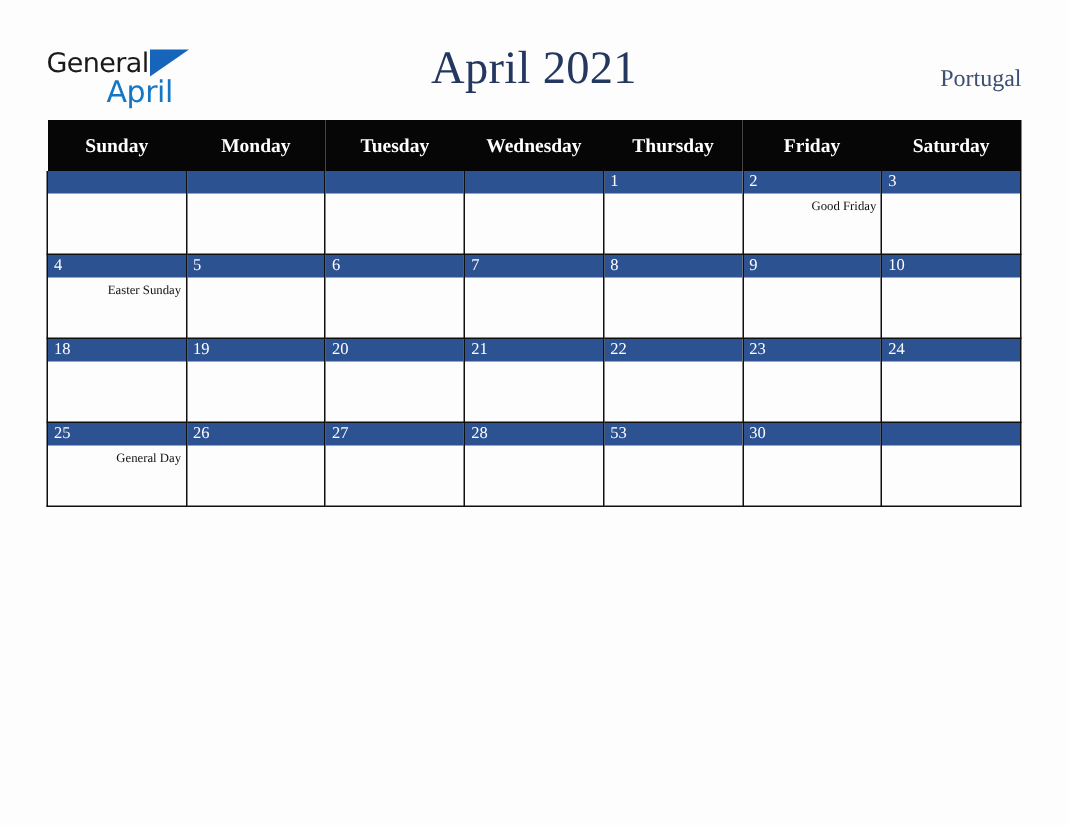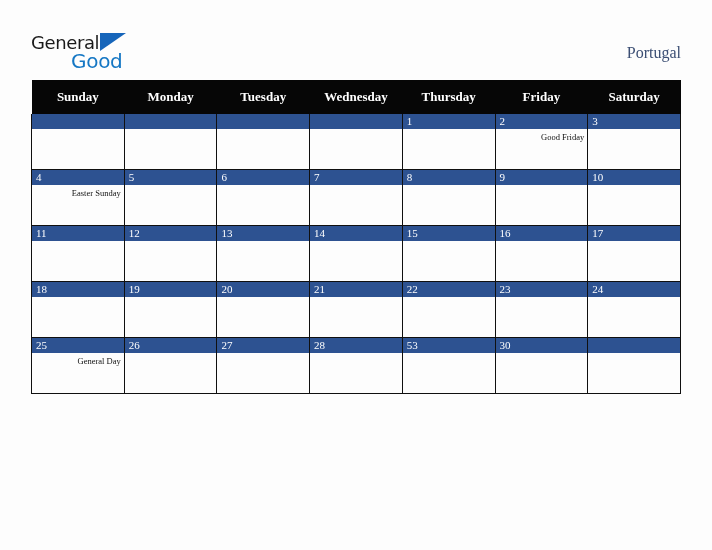--- a/index.html
+++ b/index.html
@@ -149,23 +149,24 @@
 
 <div id="page">
 
   <div class="header">
 
     <div class="logo">
       <div class="logo-row1">
         <span class="logo-general">General</span>
         <span class="logo-tri"></span>
       </div>
-      <div class="logo-row2">Good</div>
+      <div class="logo-row2">April</div>
     </div>
 
+    <div class="cal-title">April 2021</div>
 
     <div class="country">Portugal</div>
 
   </div>
 
   <table class="calendar">
     <thead>
       <tr>
         <th>Sunday</th>
         <th>Monday</th>
@@ -220,43 +221,20 @@
           </td>
           <td>
             <div class="daynum-band">9</div>
           </td>
           <td>
             <div class="daynum-band">10</div>
           </td>
         </tr>
         <tr class="week">
           <td>
-            <div class="daynum-band">11</div>
-          </td>
-          <td>
-            <div class="daynum-band">12</div>
-          </td>
-          <td>
-            <div class="daynum-band">13</div>
-          </td>
-          <td>
-            <div class="daynum-band">14</div>
-          </td>
-          <td>
-            <div class="daynum-band">15</div>
-          </td>
-          <td>
-            <div class="daynum-band">16</div>
-          </td>
-          <td>
-            <div class="daynum-band">17</div>
-          </td>
-        </tr>
-        <tr class="week">
-          <td>
             <div class="daynum-band">18</div>
           </td>
           <td>
             <div class="daynum-band">19</div>
           </td>
           <td>
             <div class="daynum-band">20</div>
           </td>
           <td>
             <div class="daynum-band">21</div>

